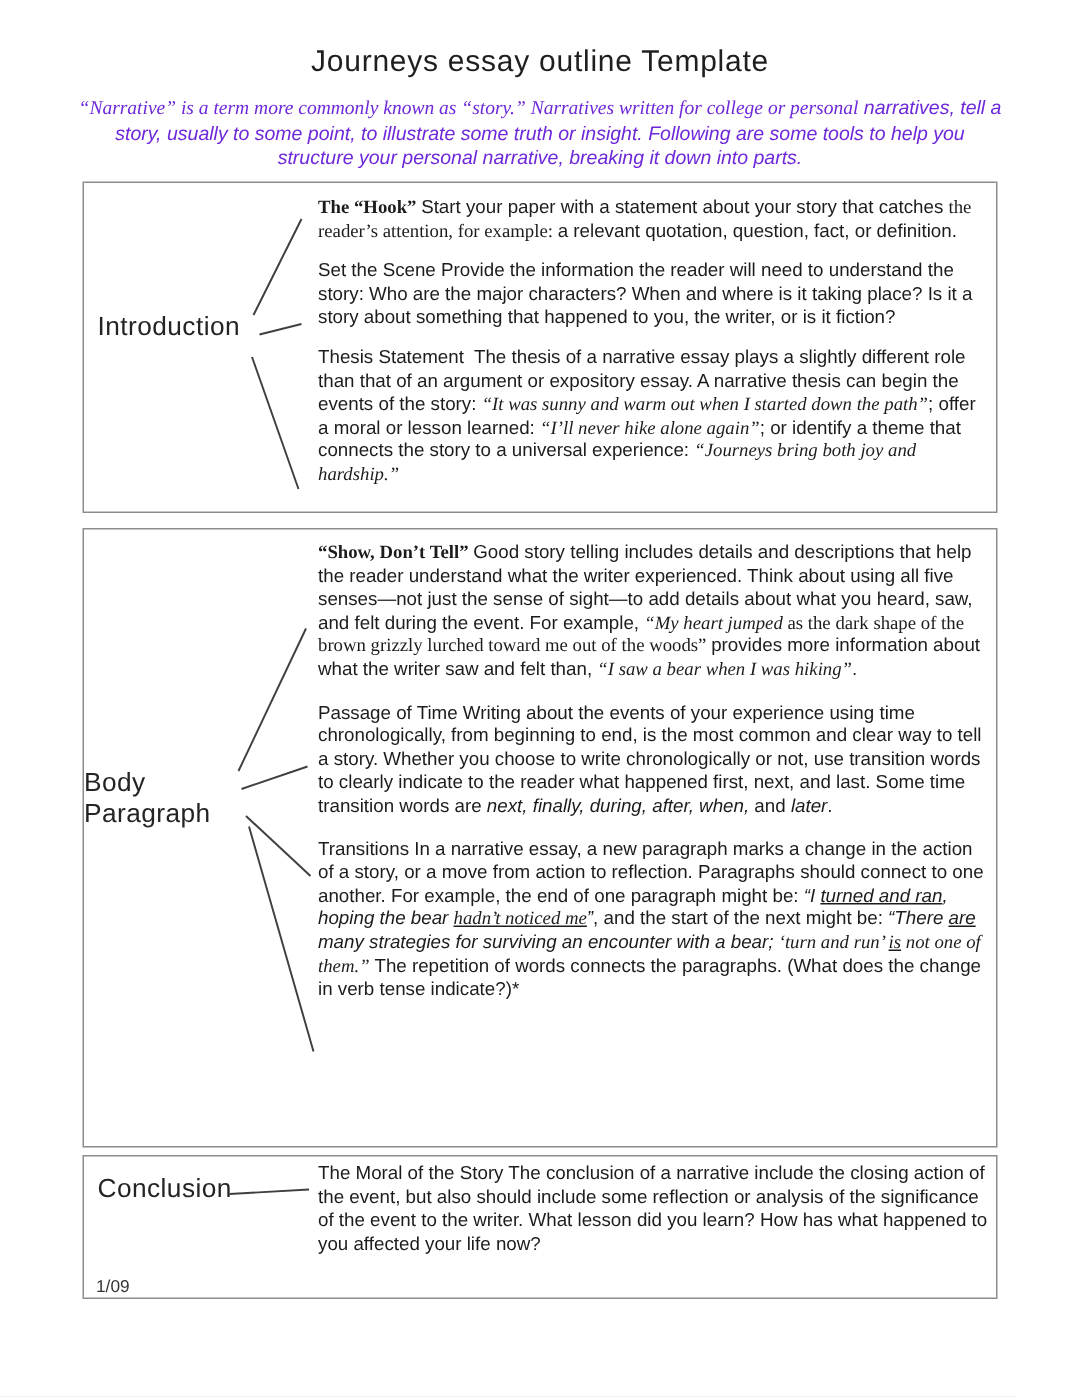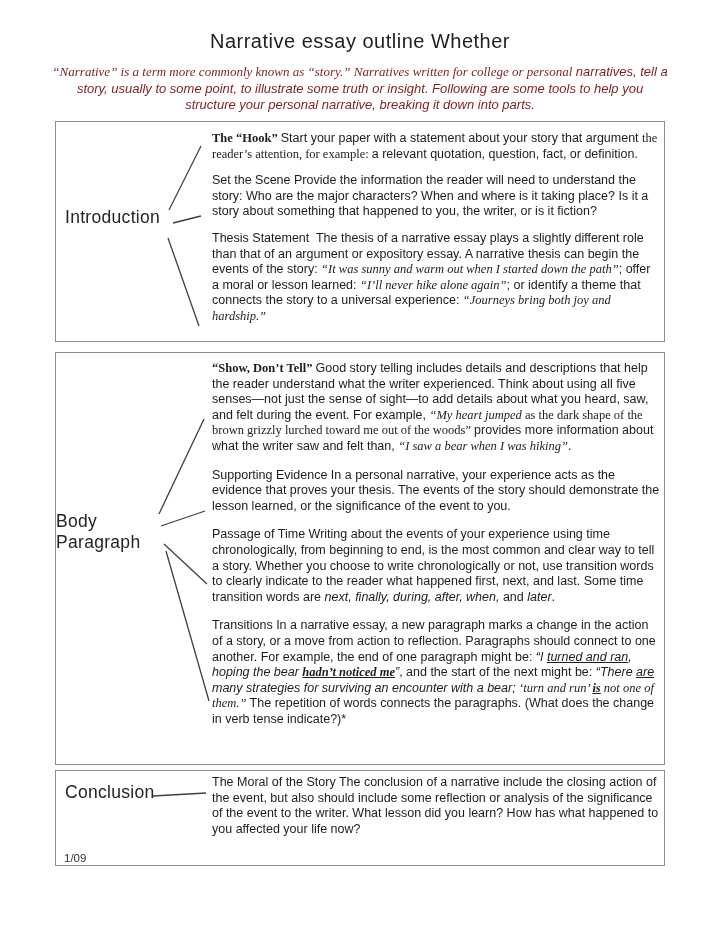--- a/index.html
+++ b/index.html
@@ -8,21 +8,21 @@
     background:#ffffff;color:#1c1c1c;
     font-family:"Liberation Sans",sans-serif;
     overflow:hidden;
   }
   .title{
     position:absolute;top:30px;left:0;width:720px;text-align:center;
     font-size:20px;color:#1f1f1f;letter-spacing:.5px;
   }
   .intro{
     position:absolute;top:64px;left:50px;width:620px;text-align:center;
-    font-size:13px;line-height:16.5px;color:#7f1d1d;font-style:italic;
+    font-size:13px;line-height:16.5px;color:#6d28d9;font-style:italic;
   }
   .intro .seg-sf{font-family:"Liberation Serif",serif;}
   .box{
     position:absolute;left:55px;width:610px;
     border:1px solid #8c8c8c;background:#fff;box-sizing:border-box;
   }
   .box-intro{top:121px;height:221px;}
   .box-body{top:352px;height:413px;}
   .box-conclusion{top:770px;height:96px;}
   .section-label{
@@ -39,57 +39,56 @@
   .paras-conclusion{top:4px;}
   .para{font-size:12.5px;line-height:15.6px;margin-bottom:11px;color:#1c1c1c;}
   .box-body .para{margin-bottom:13px;}
   .para:last-child{margin-bottom:0;}
   .seg-b{font-family:"Liberation Serif",serif;font-weight:bold;}
   .seg-sf{font-family:"Liberation Serif",serif;}
   .seg-i{font-family:"Liberation Serif",serif;font-style:italic;}
   .seg-is{font-style:italic;}
   .seg-u{}
   .seg-u_is{font-style:italic;text-decoration:underline;}
-  .seg-u_i{font-family:"Liberation Serif",serif;font-style:italic;text-decoration:underline;font-weight:bold;}
+  .seg-u_i{font-family:"Liberation Serif",serif;font-style:italic;text-decoration:underline;}
   .footer-note{position:absolute;left:64px;top:852px;font-size:11.5px;color:#333;}
 </style>
 </head>
 <body>
 
 <div class="page">
 
-  <div class="title">Narrative essay outline Whether</div>
+  <div class="title">Journeys essay outline Template</div>
 
   <div class="intro"><span class="seg-sf">“Narrative” is a term more commonly known as “story.” Narratives written for college or personal</span><span> narratives, tell a story, usually to some point, to illustrate some truth or insight. Following are some tools to help you structure your personal narrative, breaking it down into parts.</span></div>
 
   <div class="box box-intro">
     <div class="section-label label-intro">Introduction</div>
     <svg class="connectors" width="610" height="221" viewBox="0 0 610 221">
       <line x1="113" y1="88" x2="145" y2="24" stroke="#3f3f3f" stroke-width="1.3"></line>
       <line x1="117" y1="101" x2="145" y2="94" stroke="#3f3f3f" stroke-width="1.3"></line>
       <line x1="112" y1="116" x2="143" y2="204" stroke="#3f3f3f" stroke-width="1.3"></line>
     </svg>
     <div class="paras paras-intro">
-        <div class="para"><span class="seg-b">The “Hook” </span><span class="seg-r">Start your paper with a statement about your story that argument </span><span class="seg-sf">the reader’s attention, for example: </span><span class="seg-r">a relevant quotation, question, fact, or definition.</span></div>
+        <div class="para"><span class="seg-b">The “Hook” </span><span class="seg-r">Start your paper with a statement about your story that catches </span><span class="seg-sf">the reader’s attention, for example: </span><span class="seg-r">a relevant quotation, question, fact, or definition.</span></div>
         <div class="para"><span class="seg-r">Set the Scene Provide the information the reader will need to understand the story: Who are the major characters? When and where is it taking place? Is it a story about something that happened to you, the writer, or is it fiction?</span></div>
         <div class="para"><span class="seg-r">Thesis Statement&nbsp; The thesis of a narrative essay plays a slightly different role than that of an argument or expository essay. A narrative thesis can begin the events of the story: </span><span class="seg-i">“It was sunny and warm out when I started down the path”</span><span class="seg-r">; offer a moral or lesson learned: </span><span class="seg-i">“I’ll never hike alone again”</span><span class="seg-r">; or identify a theme that connects the story to a universal experience: </span><span class="seg-i">“Journeys bring both joy and hardship.”</span></div>
       </div>
   </div>
 
   <div class="box box-body">
     <div class="section-label label-body">Body Paragraph</div>
     <svg class="connectors" width="610" height="413" viewBox="0 0 610 413">
       <line x1="103" y1="161" x2="148" y2="66" stroke="#3f3f3f" stroke-width="1.3"></line>
       <line x1="105" y1="173" x2="149" y2="158" stroke="#3f3f3f" stroke-width="1.3"></line>
       <line x1="108" y1="191" x2="151" y2="231" stroke="#3f3f3f" stroke-width="1.3"></line>
       <line x1="110" y1="198" x2="153" y2="348" stroke="#3f3f3f" stroke-width="1.3"></line>
     </svg>
     <div class="paras paras-body">
         <div class="para"><span class="seg-b">“Show, Don’t Tell” </span><span class="seg-r">Good story telling includes details and descriptions that help the reader understand what the writer experienced. Think about using all five senses—not just the sense of sight—to add details about what you heard, saw, and felt during the event. For example, </span><span class="seg-i">“My heart jumped</span><span class="seg-sf"> as the dark shape of the brown grizzly lurched toward me out of the woods” </span><span class="seg-r">provides more information about what the writer saw and felt than, </span><span class="seg-i">“I saw a bear when I was hiking”</span><span class="seg-r">.</span></div>
-        <div class="para"><span class="seg-r">Supporting Evidence In a personal narrative, your experience acts as the evidence that proves your thesis. The events of the story should demonstrate the lesson learned, or the significance of the event to you.</span></div>
         <div class="para"><span class="seg-r">Passage of Time Writing about the events of your experience using time chronologically, from beginning to end, is the most common and clear way to tell a story. Whether you choose to write chronologically or not, use transition words to clearly indicate to the reader what happened first, next, and last. Some time transition words are </span><span class="seg-is">next, finally, during, after, when,</span><span class="seg-r"> and </span><span class="seg-is">later</span><span class="seg-r">.</span></div>
         <div class="para"><span class="seg-r">Transitions In a narrative essay, a new paragraph marks a change in the action of a story, or a move from action to reflection. Paragraphs should connect to one another. For example, the end of one paragraph might be: </span><span class="seg-is">“I </span><span class="seg-u_is">turned and ran</span><span class="seg-is">, hoping the bear </span><span class="seg-u_i">hadn’t noticed me</span><span class="seg-is">”</span><span class="seg-r">, and the start of the next might be: </span><span class="seg-is">“There </span><span class="seg-u_is">are</span><span class="seg-is"> many strategies for surviving an encounter with a bear; </span><span class="seg-i">‘turn and run’ </span><span class="seg-u_i">is</span><span class="seg-i"> not one of them.”</span><span class="seg-r"> The repetition of words connects the paragraphs. (What does the change in </span><span class="seg-u">verb</span><span class="seg-r"> tense indicate?)*</span></div>
       </div>
   </div>
 
   <div class="box box-conclusion">
     <div class="section-label label-conclusion">Conclusion</div>
     <svg class="connectors" width="610" height="74" viewBox="0 0 610 74">
       <line x1="97" y1="25" x2="150" y2="22" stroke="#3f3f3f" stroke-width="1.3"></line>
     </svg>

